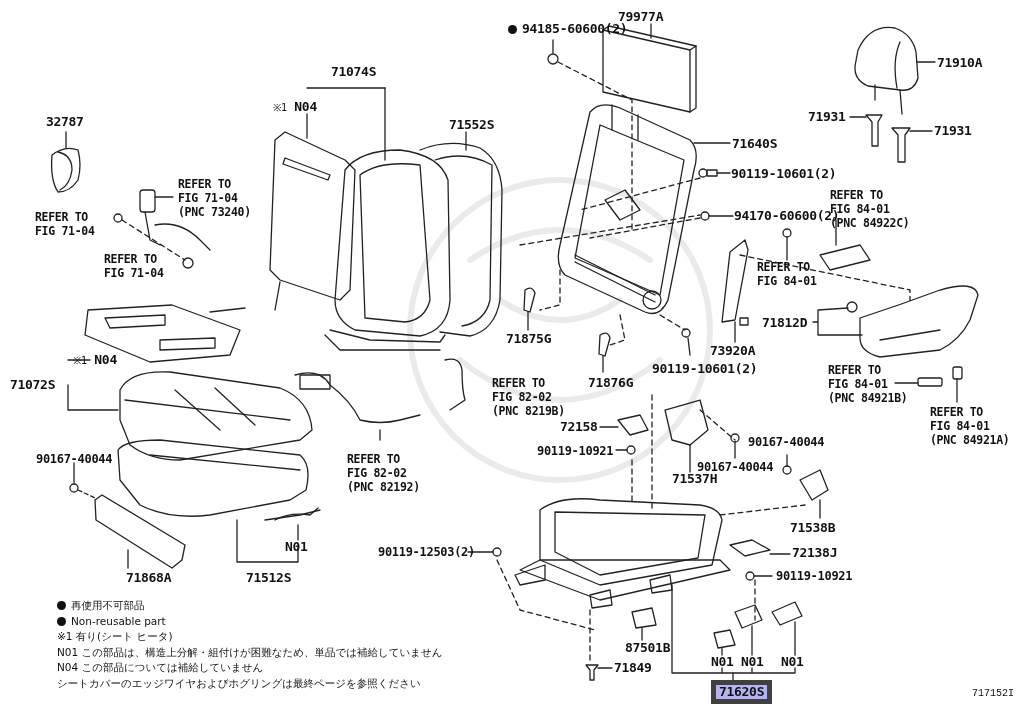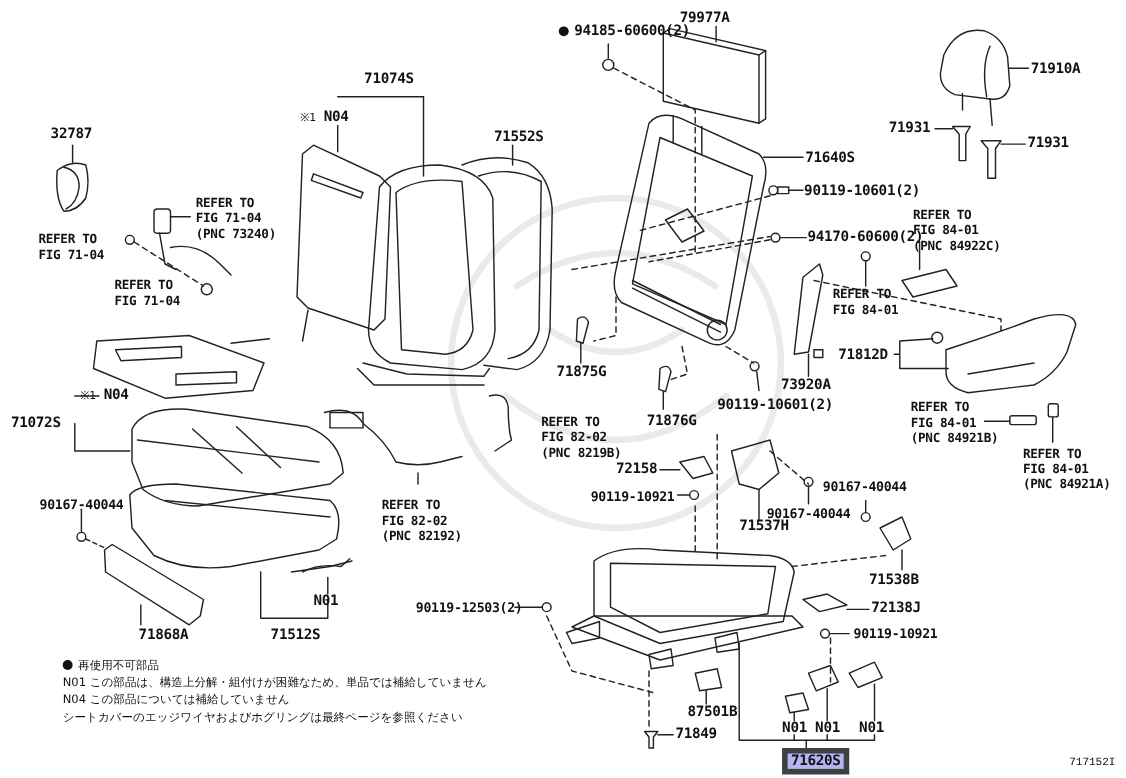--- a/index.html
+++ b/index.html
@@ -342,19 +342,21 @@
 <div class="lbl" style="left:776px;top:569px">90119-10921</div>
 <div class="lbl pn" style="left:625px;top:641px">87501B</div>
 <div class="lbl pn" style="left:614px;top:661px">71849</div>
 <div class="lbl pn" style="left:711px;top:655px">N01</div>
 <div class="lbl pn" style="left:741px;top:655px">N01</div>
 <div class="lbl pn" style="left:781px;top:655px">N01</div>
 <div class="lbl pn hl" style="left:711px;top:680px">71620S</div>
 
 <div class="notes">
   <div><span class="dot"></span><span>再使用不可部品</span></div>
+  <div><span class="dot"></span><span>Non-reusable part</span></div>
+  <div>※1 有り(シート ヒータ)</div>
   <div>N01 この部品は、構造上分解・組付けが困難なため、単品では補給していません</div>
   <div>N04 この部品については補給していません</div>
   <div>シートカバーのエッジワイヤおよびホグリングは最終ページを参照ください</div>
 </div>
 
 <div class="figno">717152I</div>
 </div>
 
 </body></html>

